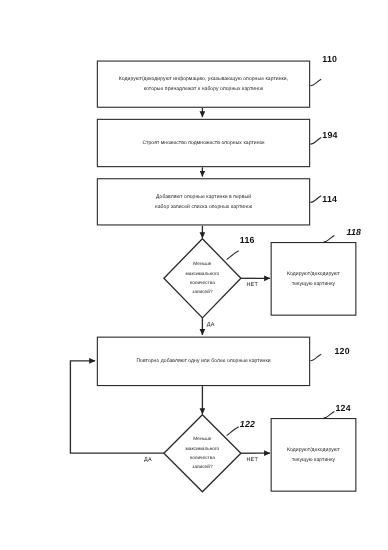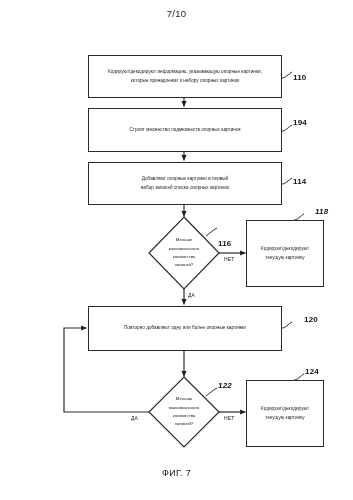--- a/index.html
+++ b/index.html
@@ -102,21 +102,20 @@
     color: #1a1a1a;
     letter-spacing: 0.2px;
     white-space: nowrap;
   }
 </style>
 </head>
 <body>
 
 <div id="page">
 
-  <div class="page-number">7/10</div>
 
   <svg class="flow" viewBox="0 0 353 500" xmlns="http://www.w3.org/2000/svg">
     <defs>
       <marker id="arrow" markerWidth="7" markerHeight="7" refX="5.4" refY="2.6" orient="auto" markerUnits="userSpaceOnUse">
         <path d="M0,0 L5.6,2.6 L0,5.2 z" fill="#1f1f1f"></path>
       </marker>
     </defs>
 
     <g stroke="#2a2a2a" stroke-width="1.2" fill="none">
 
@@ -198,24 +197,23 @@
       <span class="ln">количества</span>
       <span class="ln">записей?</span>
     </div>
   </div>
 
   <div class="branchlabel" style="left:224px; top:256px;">НЕТ</div>
   <div class="branchlabel" style="left:188px; top:292px;">ДА</div>
   <div class="branchlabel" style="left:224px; top:415px;">НЕТ</div>
   <div class="branchlabel" style="left:131px; top:415px;">ДА</div>
 
-  <div class="reflabel" style="left:293px; top:73px;">110</div>
+  <div class="reflabel" style="left:293px; top:49px;">110</div>
   <div class="reflabel" style="left:293px; top:118px;">194</div>
   <div class="reflabel" style="left:293px; top:177px;">114</div>
-  <div class="reflabel" style="left:218px; top:239px;">116</div>
+  <div class="reflabel" style="left:218px; top:214px;">116</div>
   <div class="reflabel" style="left:315px; top:207px;font-style:italic;">118</div>
   <div class="reflabel" style="left:304px; top:315px;">120</div>
   <div class="reflabel" style="left:218px; top:381px;font-style:italic;">122</div>
   <div class="reflabel" style="left:305px; top:367px;text-align:right;">124</div>
 
-  <div class="figure-caption">ФИГ. 7</div>
 
 </div>
 
 </body></html>

